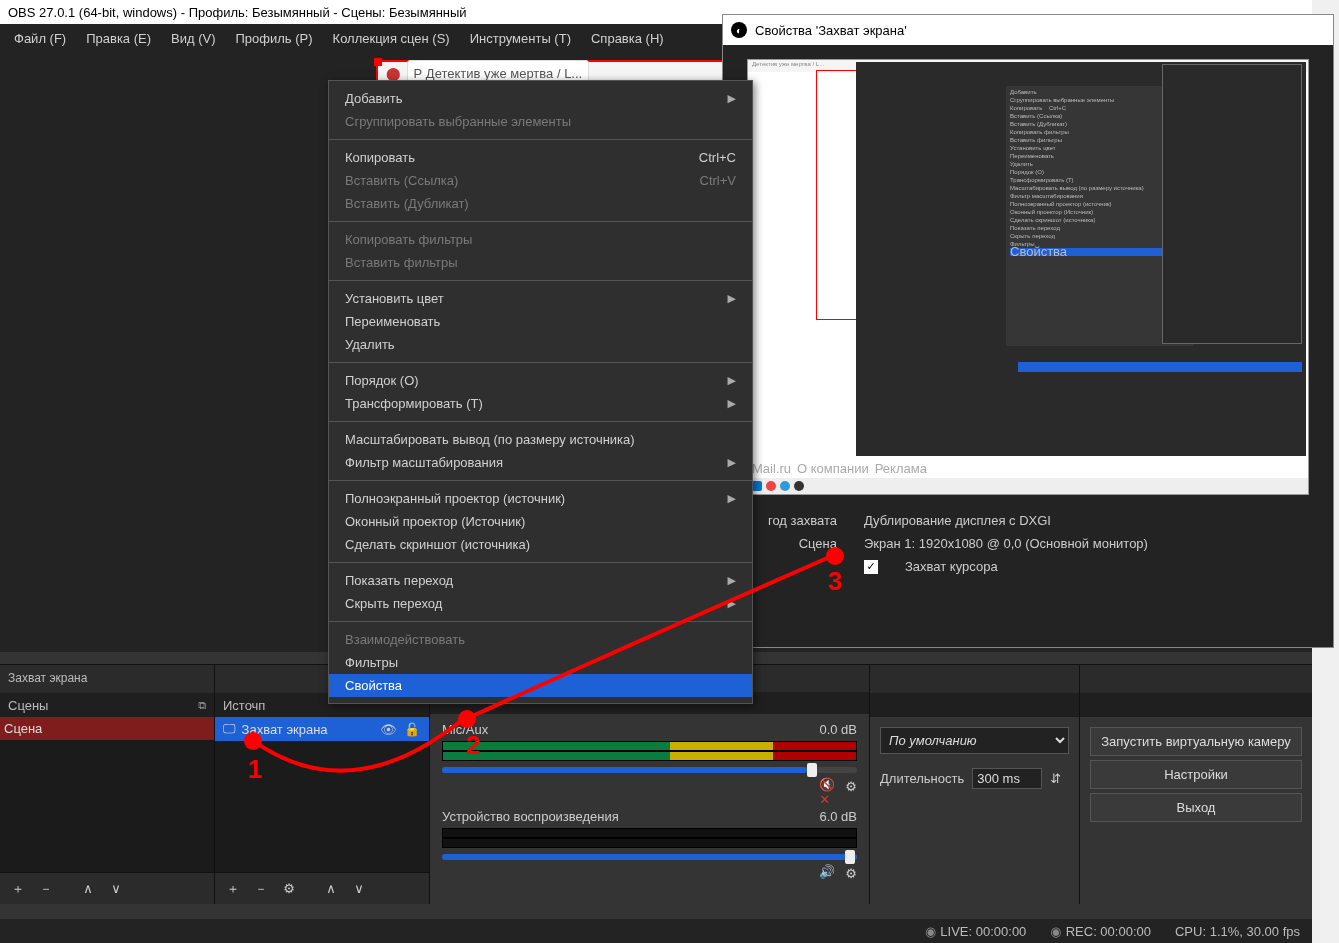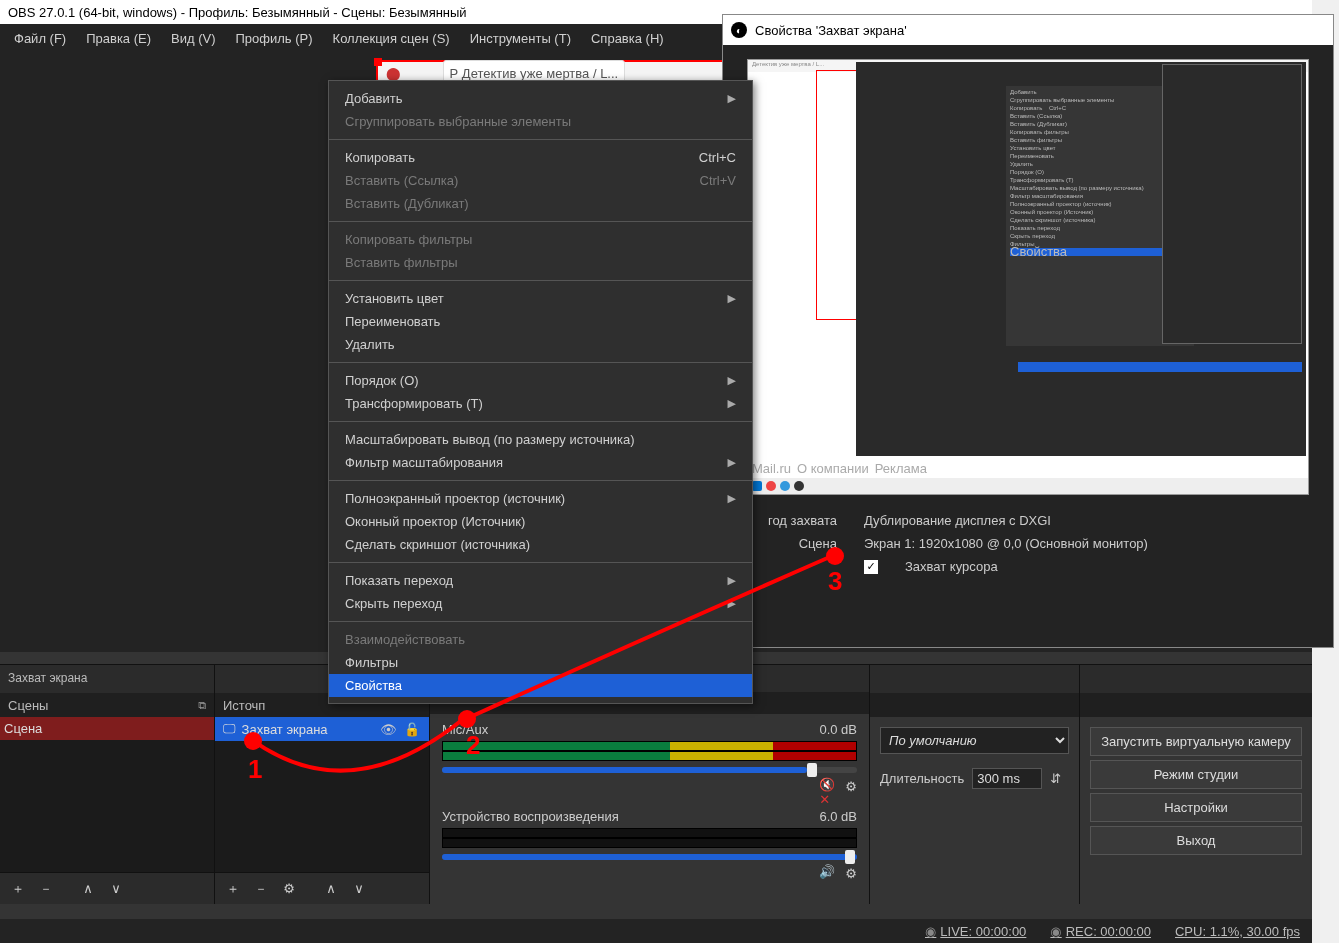--- a/index.html
+++ b/index.html
@@ -9,21 +9,21 @@
 .obs { position:absolute; left:0; top:0; width:1312px; height:943px; background:#343434; }
 .win-title { height:24px; background:#fff; color:#000; padding:4px 8px; font-size:12px; display:flex; align-items:center; }
 .menubar { height:28px; background:#232323; display:flex; align-items:center; padding:0 4px; }
 .menubar span { color:#d0d0d0; padding:4px 10px; cursor:default; }
 .preview { position:absolute; left:0; top:52px; width:1312px; height:600px; background:#232323; display:flex; justify-content:center; align-items:flex-start; }
 .preview-inner { margin-top:8px; width:560px; height:570px; background:#fff; border:2px solid red; position:relative; }
 .preview-handles::before,.preview-handles::after{content:"";position:absolute;width:8px;height:8px;background:red;}
 .preview-handles::before{left:-4px;top:-4px;}
 .preview-handles::after{right:-4px;top:-4px;}
 .opera-tabs{height:24px;background:#f5f5f5;border-bottom:1px solid #ccc;display:flex;align-items:center;padding:0 8px;gap:6px;font-size:11px;color:#555;}
-.opera-tabs .ot{background:#fff;border:1px solid #ddd;padding:5px 6px;border-radius:3px 3px 0 0;margin-left:36px;}
+.opera-tabs .ot{background:#fff;border:1px solid #ddd;padding:5px 6px;border-radius:3px 3px 0 0;}
 .opera-addr{height:26px;background:#fff;border-bottom:1px solid #ddd;display:flex;align-items:center;padding:0 8px;gap:8px;font-size:11px;color:#888;}
 .opera-side{position:absolute;left:0;top:50px;width:28px;bottom:40px;background:#fafafa;border-right:1px solid #eee;display:flex;flex-direction:column;align-items:center;gap:10px;padding-top:8px;color:#888;}
 .mail-band{position:absolute;left:28px;top:50px;right:0;height:46px;background:#005ff9;color:#fff;display:flex;align-items:center;padding:0 14px;font-weight:bold;font-size:16px;}
 .mail-below{position:absolute;left:28px;top:96px;right:0;height:60px;display:flex;align-items:center;gap:10px;padding:8px 16px;}
 .avatar{width:38px;height:38px;border-radius:50%;background:linear-gradient(135deg,#b991ff,#5fb3ff);}
 .mail-footer{position:absolute;left:28px;right:0;bottom:26px;height:18px;font-size:10px;color:#aaa;display:flex;gap:14px;padding:0 10px;}
 .mail-link{position:absolute;left:80px;top:156px;font-size:12px;color:#005ff9;}
 .opera-task{position:absolute;left:0;bottom:0;right:0;height:26px;background:#eee;display:flex;align-items:center;gap:8px;padding:0 6px;}
 .opera-task .ti{width:18px;height:18px;border-radius:3px;display:flex;align-items:center;justify-content:center;}
 
@@ -64,21 +64,21 @@
 .muted{color:#d33;}
 
 
 .trans-area{padding:10px;color:#ccc;font-size:12px;}
 .trans-sel{width:100%;background:#222;color:#ddd;border:1px solid #555;padding:4px;margin-bottom:14px;font-style:italic;}
 .trans-row{display:flex;align-items:center;gap:8px;}
 .trans-row input{width:70px;background:#222;color:#ddd;border:1px solid #555;padding:2px 4px;}
 .ctrl-btn{display:block;width:100%;background:#3a3a3a;color:#ddd;border:1px solid #555;padding:6px;margin-bottom:4px;text-align:center;}
 
 
-.status{position:absolute;left:0;bottom:0;right:0;height:24px;background:#232323;color:#bbb;display:flex;align-items:center;justify-content:flex-end;gap:24px;padding:0 12px;font-size:12px;text-decoration:underline;}
+.status{position:absolute;left:0;bottom:0;right:0;height:24px;background:#232323;color:#bbb;display:flex;align-items:center;justify-content:flex-end;gap:24px;padding:0 12px;font-size:12px;}
 .status .dot::before{content:"◉";margin-right:4px;color:#888;}
 
 
 .props{position:absolute;left:722px;top:14px;width:612px;height:634px;background:#232323;border:1px solid #888;z-index:40;}
 .props-title{height:30px;background:#fff;color:#000;display:flex;align-items:center;gap:8px;padding:0 8px;font-size:13px;}
 .props-title .obsico{width:16px;height:16px;border-radius:50%;background:#000;display:inline-flex;align-items:center;justify-content:center;color:#fff;font-size:10px;}
 .props-preview{margin:14px 24px;height:436px;background:#fff;border:1px solid #999;position:relative;overflow:hidden;}
 .props-fields{padding:4px 24px;color:#ccc;font-size:13px;}
 .props-row{display:flex;align-items:center;gap:27px;margin-bottom:8px;}
 .props-row .lbl{width:90px;text-align:right;}
@@ -344,21 +344,20 @@
           <span>⇵</span>
         </div>
       </div>
     </div>
 
     <div class="dock" style="flex:1;border-right:none">
       <div class="dock-title">&nbsp;</div>
       <div class="dock-hdr">&nbsp;</div>
       <div class="trans-area">
         <button class="ctrl-btn">Запустить виртуальную камеру</button>
-        <button class="ctrl-btn">Режим студии</button>
         <button class="ctrl-btn">Настройки</button>
         <button class="ctrl-btn">Выход</button>
       </div>
     </div>
   </div>
 
   <div class="status">
     <span class="dot">LIVE: 00:00:00</span>
     <span class="dot">REC: 00:00:00</span>
     <span>CPU: 1.1%, 30.00 fps</span>

